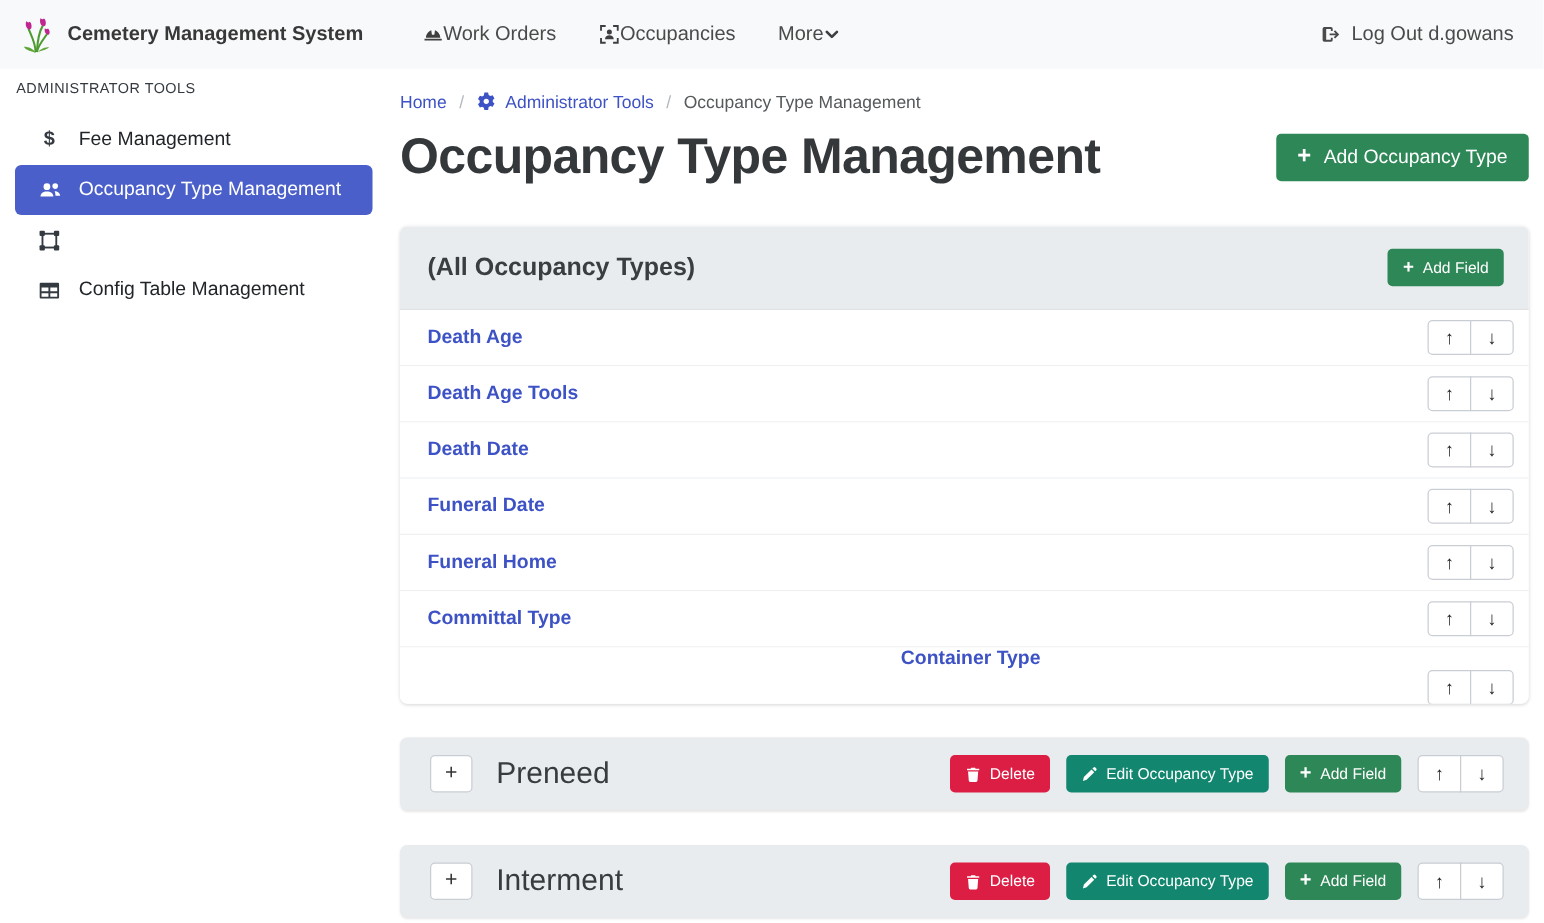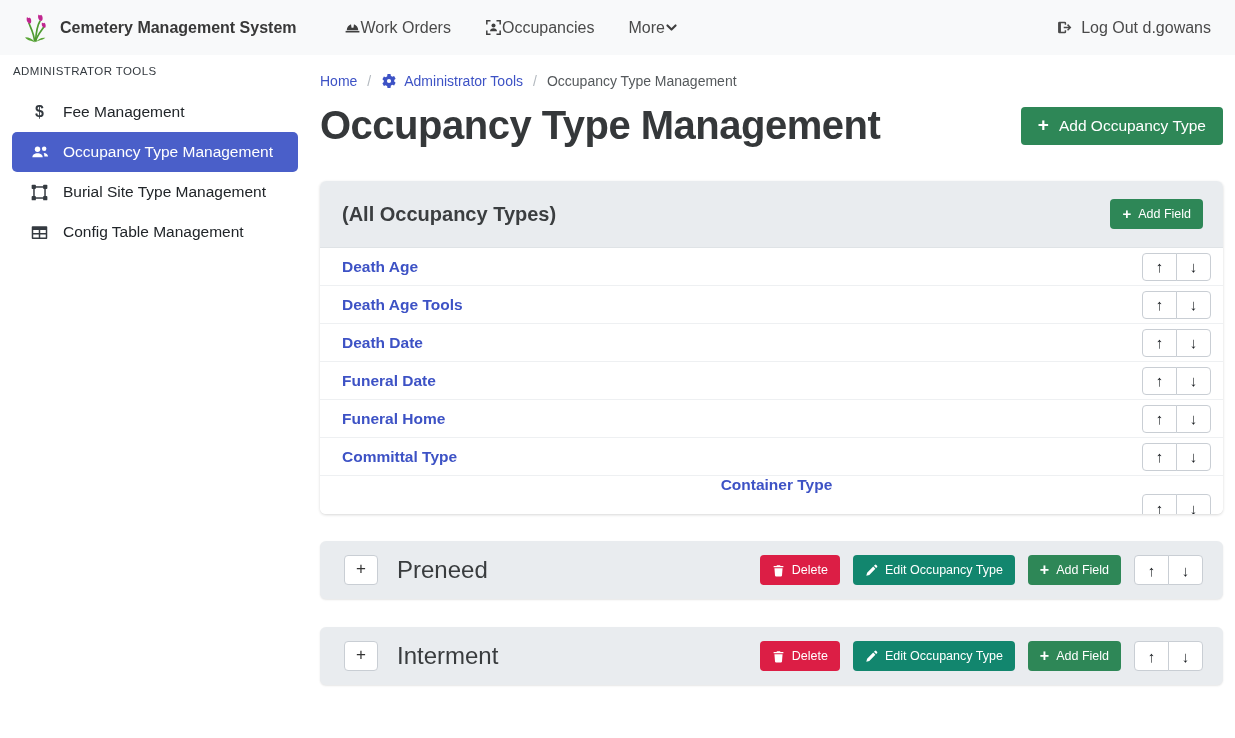--- a/index.html
+++ b/index.html
@@ -8,21 +8,21 @@
     width:1235px; height:738px; overflow:hidden;
     font-family:"Liberation Sans","DejaVu Sans",sans-serif;
     background:#fff; color:#212529;
   }
   .ic { display:inline-flex; align-items:center; justify-content:center; line-height:1; }
   .ic svg { display:block; }
 
   
   .navbar {
     height:55px; background:#f8f9fa; display:flex; align-items:center;
-    padding:0 24px 0 22px;
+    padding:0 24px 0 16px;
   }
   .brand { display:flex; align-items:center; gap:11px; cursor:pointer; }
   .brand .logo { width:27px; height:32px; }
   .brand .brand-text { font-size:16px; font-weight:700; color:#383838; }
   .nav-items { display:flex; align-items:center; margin-left:30px; }
   .nav-item {
     display:flex; align-items:center; padding:8px 17px;
     font-size:16px; color:#4a4a4a; cursor:pointer;
   }
   .nav-item .ic { color:#3f3f3f; }
@@ -76,21 +76,21 @@
   }
   .card-head-title { font-size:20px; font-weight:600; color:#3b3e40; }
   .btn-sm { font-size:12.5px; gap:7px; padding:0 12px; height:30px; }
   .btn-green { background:var(--green,#2e8757); }
   .btn-teal  { background:var(--teal,#12866e); }
   .btn-red   { background:var(--red,#dc1e45); }
   .btn-sm .plus { font-size:15px; font-weight:700; margin-top:-1px; }
   .card-head .btn { margin-left:auto; }
 
   .field-row {
-    display:flex; align-items:center; height:38px; padding:0 12px 0 22px;
+    display:flex; align-items:center; height:45px; padding:0 12px 0 22px;
     border-bottom:1px solid #eef0f2; background:#fff;
   }
   .field-row:last-child { border-bottom:none;flex-direction:column; }
   .field-link { font-size:15.5px; font-weight:700; color:var(--link,#3d52c5); cursor:pointer; }
   .arrow-group { margin-left:auto; display:flex; }
   .arrow-btn {
     width:35px; height:28px; background:#fff; border:1px solid #c9ced4;
     display:inline-flex; align-items:center; justify-content:center;
     font-size:15px; color:#212529; cursor:pointer; padding:0;
   }
@@ -205,21 +205,20 @@
             <svg viewBox="0 0 16 16" width="17" height="17">
               <rect x="2.8" y="2.8" width="10.4" height="10.4" fill="none" stroke="currentColor" stroke-width="1.4"></rect>
               <g fill="currentColor">
                 <rect x="0.6" y="0.6" width="4" height="4" rx="0.8"></rect>
                 <rect x="11.4" y="0.6" width="4" height="4" rx="0.8"></rect>
                 <rect x="0.6" y="11.4" width="4" height="4" rx="0.8"></rect>
                 <rect x="11.4" y="11.4" width="4" height="4" rx="0.8"></rect>
               </g>
             </svg>
           </span>
-          <span>Burial Site Type Management</span>
         </div>
         <div class="side-item">
           <span class="ic">
             <svg viewBox="0 0 16 16" width="17" height="17" fill="currentColor">
               <path fill-rule="evenodd" d="M1.5 2h13a.8.8 0 0 1 .8.8v10.4a.8.8 0 0 1-.8.8h-13a.8.8 0 0 1-.8-.8V2.8a.8.8 0 0 1 .8-.8zm.6 3.6v2.9h5.2V5.6zm6.6 0v2.9h5.2V5.6zm-6.6 4.3v2.7h5.2V9.9zm6.6 0v2.7h5.2V9.9z"></path>
             </svg>
           </span>
           <span>Config Table Management</span>
         </div>
       </div>

